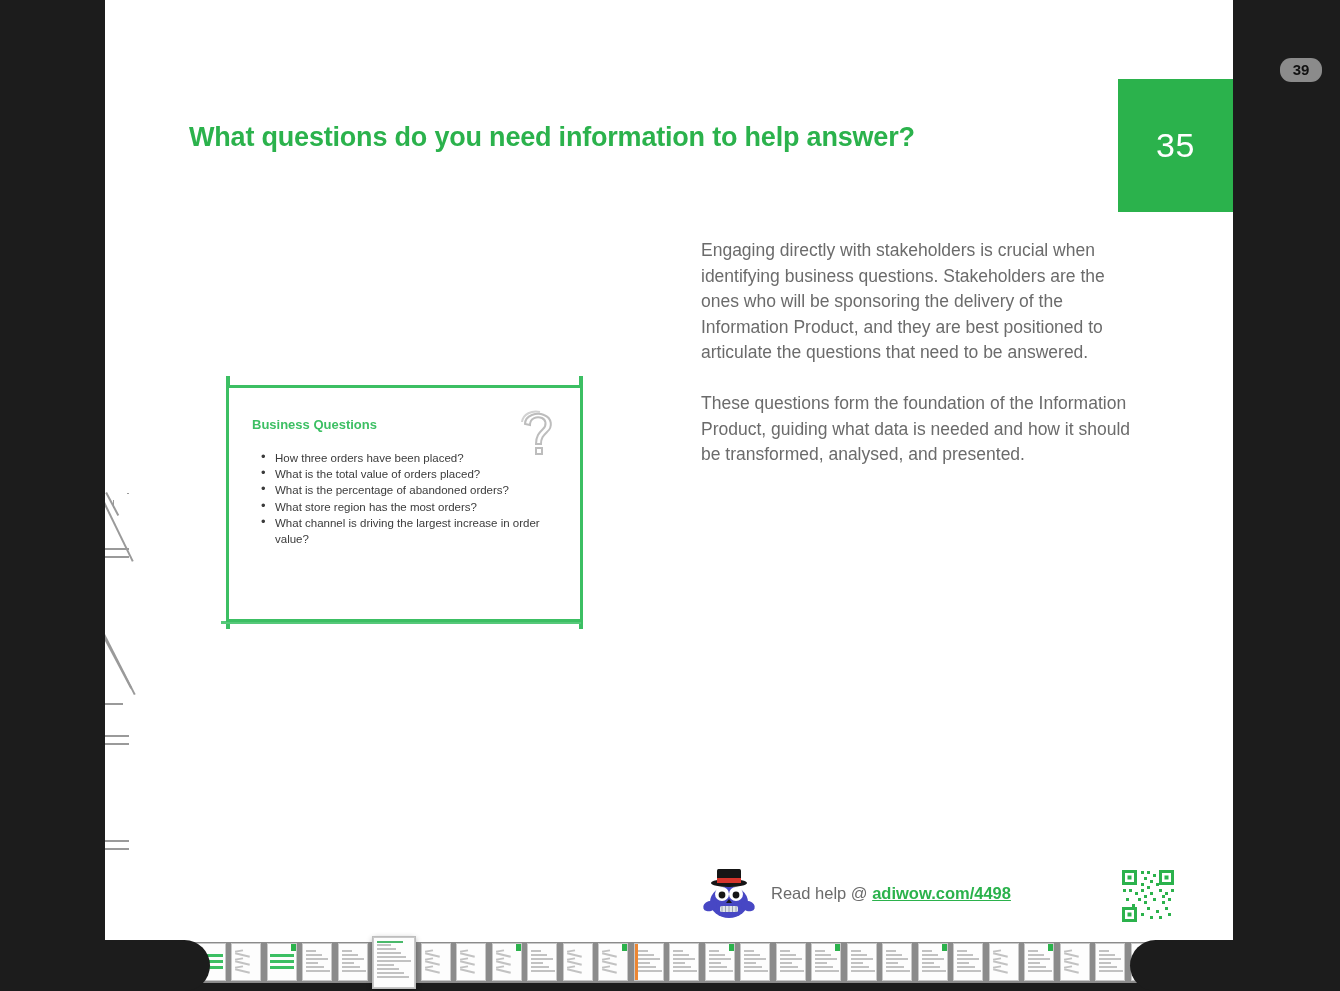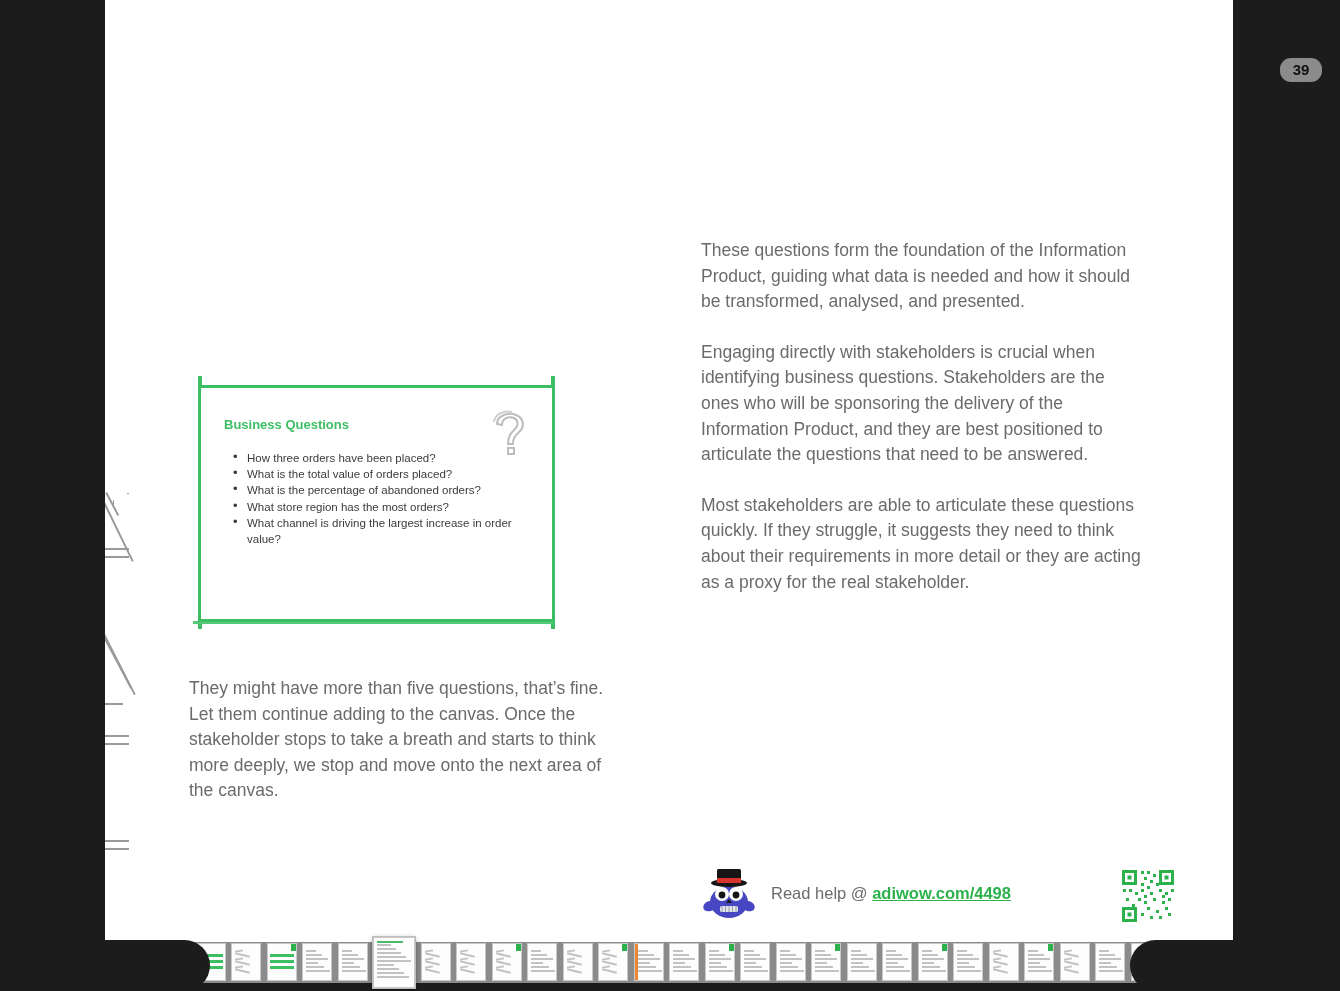--- a/index.html
+++ b/index.html
@@ -76,21 +76,21 @@
   }
   .col.left  { left: 84px; }
   .col.right { left: 596px; width: 442px; }
   .col p { margin: 0 0 25px 0; }
   .col p:last-child { margin-bottom: 0; }
   .col b { font-weight: 700; color: #5e5e5e; }
 
   
   .bq-figure {
     position: absolute;
-    left: 88px; top: 376px;
+    left: 116px; top: 376px;
     width: 370px; height: 260px;
   }
   .bq-frame {
     position: absolute;
     left: 5px; top: 9px;
     width: 357px; height: 237px;
     border: 3px solid #3cbf63;
     background: #fff;
   }
   .bq-vline-l { position: absolute; left: 5px;  top: 0;   width: 4px; height: 253px; background: #3cbf63; }
@@ -199,21 +199,25 @@
       <span class="mk" style="left:0px;top:556px;width:24px;height:1.5px;"></span>
       <span class="mk" style="left:-2px;top:630px;width:72px;height:1.5px;transform:rotate(63deg);transform-origin:left top;"></span>
       <span class="mk" style="left:-2px;top:633px;width:62px;height:1.5px;transform:rotate(62deg);transform-origin:left top;"></span>
       <span class="mk" style="left:-2px;top:703px;width:20px;height:1.5px;"></span>
       <span class="mk" style="left:0px;top:735px;width:24px;height:1.5px;"></span>
       <span class="mk" style="left:0px;top:743px;width:24px;height:1.5px;"></span>
       <span class="mk" style="left:0px;top:840px;width:24px;height:1.5px;"></span>
       <span class="mk" style="left:0px;top:848px;width:24px;height:1.5px;"></span>
     </div>
 
-
+    <div class="green-box">
+      <span>35</span>
+    </div>
+
+    <div class="slide-title">What questions do you need information to help answer?</div>
 
 
     <div class="bq-figure">
       <div class="bq-vline-l"></div>
       <div class="bq-vline-r"></div>
       <div class="bq-hline-b"></div>
       <div class="bq-frame">
         <div class="bq-title">Business Questions</div>
         <span class="bq-qmark">
           <svg viewBox="0 0 40 48" width="40" height="48">
@@ -227,27 +231,25 @@
           <li>How three orders have been placed?</li>
           <li>What is the total value of orders placed?</li>
           <li>What is the percentage of abandoned orders?</li>
           <li>What store region has the most orders?</li>
           <li>What channel is driving the largest increase in order value?</li>
         </ul>
       </div>
     </div>
 
     <div class="col left" style="top:676px;">
-      <p>They might have more than five questions, that’s fine. Let them continue adding to the canvas. Once the stakeholder stops to take a breath and starts to think more deeply, we stop and move onto the next area of the canvas.</p>
     </div>
 
     <div class="col right">
+      <p>Engaging directly with stakeholders is crucial when identifying business questions. Stakeholders are the ones who will be sponsoring the delivery of the Information Product, and they are best positioned to articulate the questions that need to be answered.</p>
       <p>These questions form the foundation of the Information Product, guiding what data is needed and how it should be transformed, analysed, and presented.</p>
-      <p>Engaging directly with stakeholders is crucial when identifying business questions. Stakeholders are the ones who will be sponsoring the delivery of the Information Product, and they are best positioned to articulate the questions that need to be answered.</p>
-      <p>Most stakeholders are able to articulate these questions quickly. If they struggle, it suggests they need to think about their requirements in more detail or they are acting as a proxy for the real stakeholder.</p>
     </div>
 
     <div class="footer-row">
       <span class="mascot">
         <svg viewBox="0 0 56 56" width="56" height="56">
           <ellipse cx="28" cy="36" rx="19" ry="16" fill="#4747c4"></ellipse>
           <ellipse cx="9" cy="40" rx="7" ry="5" fill="#4747c4" transform="rotate(-20 9 40)"></ellipse>
           <ellipse cx="47" cy="40" rx="7" ry="5" fill="#4747c4" transform="rotate(20 47 40)"></ellipse>
           <ellipse cx="21" cy="28" rx="7" ry="7" fill="#ffffff"></ellipse>
           <ellipse cx="35" cy="28" rx="7" ry="7" fill="#ffffff"></ellipse>

